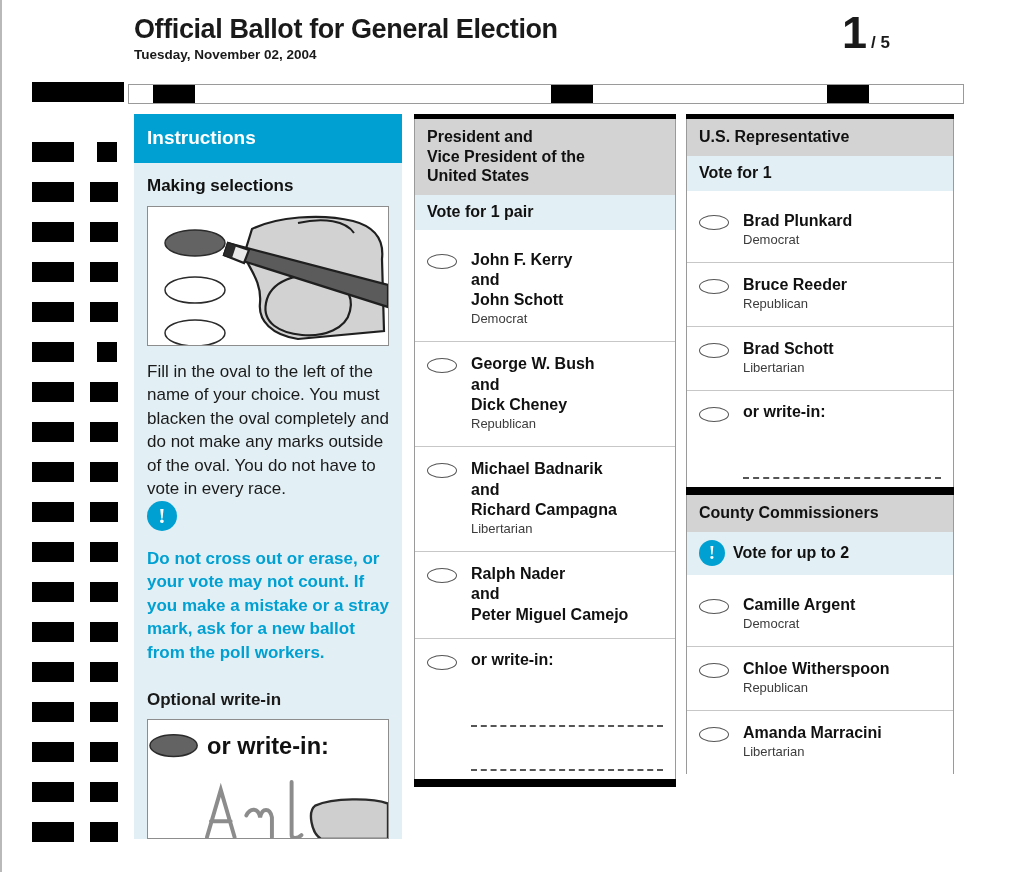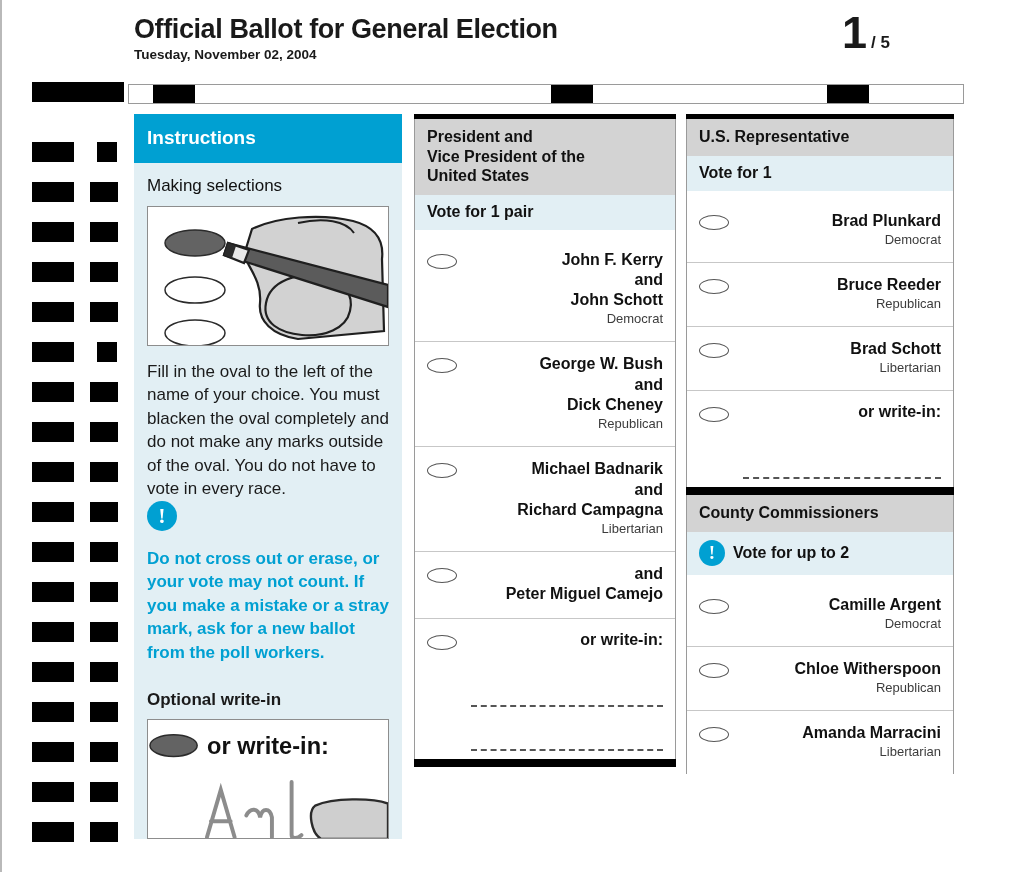--- a/index.html
+++ b/index.html
@@ -118,21 +118,21 @@
   }
   .cand.first { border-top: none; padding-top: 14px; }
   .oval {
     flex: 0 0 auto;
     width: 30px; height: 15px;
     border: 1.6px solid #555;
     border-radius: 50%;
     background: #fff;
     margin-top: 4px; margin-right: 14px;
   }
-  .cand-text { flex: 1 1 auto; text-align: right; }
+  .cand-text { flex: 1 1 auto; }
   .cand-name { font-size: 16px; font-weight: bold; line-height: 1.27; color: #111; }
   .cand-party { font-size: 13px; color: #3c3c3c; line-height: 1.3; margin-top: 1px; }
   .writein-label { font-size: 16px; font-weight: bold; color: #111; }
   .writein-lines { padding: 0 12px 8px 56px; }
   .writein-line {
     border-bottom: 2px dashed #555;
     height: 44px;
   }
   .contest-bottom-rule { height: 8px; background: #000; }
 
@@ -140,21 +140,21 @@
   .ins-hdr {
     background: #00a0d2;
     color: #fff;
     font-size: 19px; font-weight: bold;
     padding: 13px 18px 14px 13px;
   }
   .ins-body {
     background: #e2eff4;
     padding: 13px 13px 16px 13px;
   }
-  .ins-h2 { font-size: 17px; font-weight: normal; margin-bottom: 10px; color: #111; }
+  .ins-h2 { font-size: 17px; font-weight: bold; margin-bottom: 10px; color: #111; }
   .ins-img {
     width: 100%; height: 140px;
     border: 1px solid #8d8d8d;
     background: #ffffff;
     display: block;
   }
   .ins-p {
     font-size: 17px; line-height: 1.38;
     margin-top: 14px; color: #1a1a1a;
   }
@@ -319,20 +319,21 @@
             <div class="cand-name">Michael Badnarik</div>
             <div class="cand-name">and</div>
             <div class="cand-name">Richard Campagna</div>
             <div class="cand-party">Libertarian</div>
           </div>
         </div>
 
         <div class="cand">
           <div class="oval"></div>
           <div class="cand-text">
+            <div class="cand-name">Ralph Nader</div>
             <div class="cand-name">and</div>
             <div class="cand-name">Peter Miguel Camejo</div>
           </div>
         </div>
 
         <div class="cand">
           <div class="oval"></div>
           <div class="cand-text">
             <div class="writein-label">or write-in:</div>
           </div>

